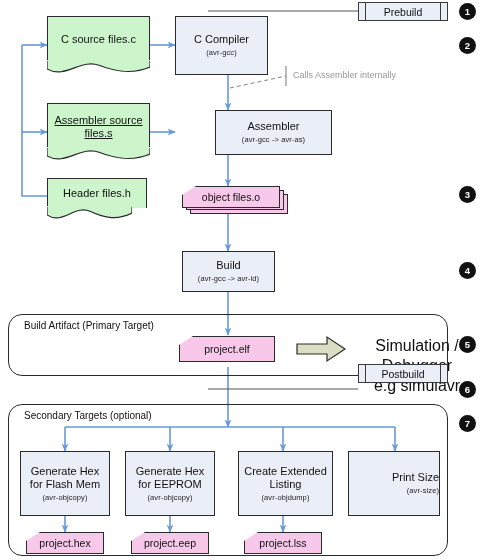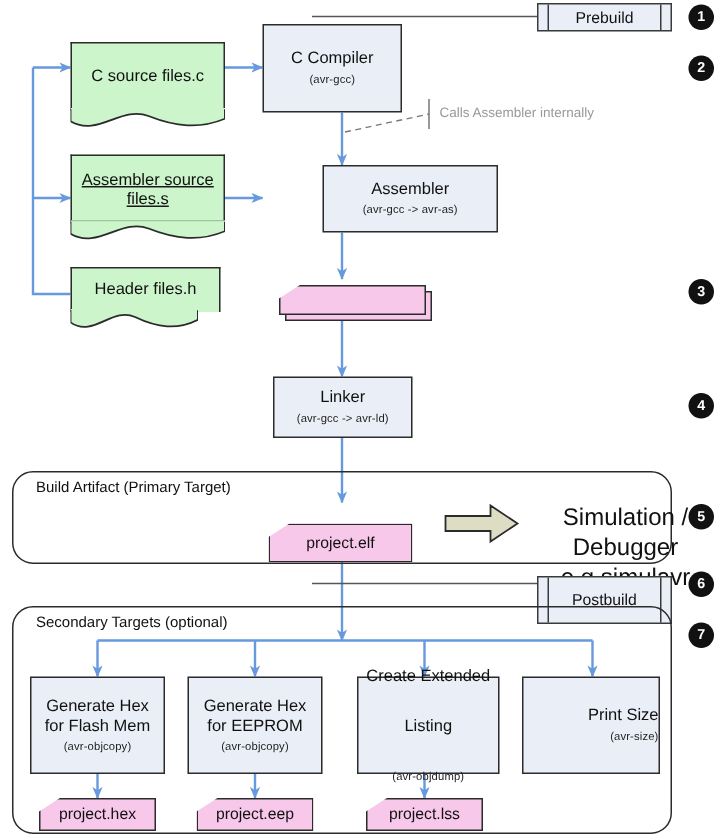--- a/index.html
+++ b/index.html
@@ -110,21 +110,21 @@
 
     <path d="M297,344 L327,344 L327,337 L345,349 L327,361 L327,354 L297,354 Z" fill="#ddddc4" stroke="#2b2b2b" stroke-width="1.2"></path>
   </svg>
 
   <div class="pdp" style="left:358px;top:2px;width:90px;height:19px;">
     <span class="bar" style="left:6px;"></span>
     <span class="bar" style="right:6px;"></span>
     <span class="t">Prebuild</span>
   </div>
 
-  <div style="position:absolute;left:47px;top:16px;width:103px;height:62px;margin-top:12px;">
+  <div style="position:absolute;left:47px;top:16px;width:103px;height:62px;">
     <div class="node doc" style="left:0;top:0;width:103px;height:46px;">
       <span class="t">C source files.c</span>
     </div>
     <svg class="docwave" style="top:44px;" viewBox="0 0 103 18" preserveAspectRatio="none">
       <path d="M0,0 L0,10 C18,22 34,-2 52,6 C70,14 86,16 103,8 L103,0 Z" fill="#ccf5cc" stroke="#2b2b2b" stroke-width="1.3"></path>
       <path d="M0,0 L103,0" stroke="#ccf5cc" stroke-width="2"></path>
     </svg>
   </div>
 
   <div class="node proc" style="left:175px;top:16px;width:93px;height:59px;">
@@ -156,41 +156,44 @@
     </div>
     <svg class="docwave" style="top:28px;" viewBox="0 0 85 18" preserveAspectRatio="none">
       <path d="M0,0 L0,10 C15,22 28,-2 43,6 C58,14 71,16 85,8 L85,0 Z" fill="#ccf5cc" stroke="#2b2b2b" stroke-width="1.3"></path>
       <path d="M0,0 L85,0" stroke="#ccf5cc" stroke-width="2"></path>
     </svg>
   </div>
 
   <div style="position:absolute;left:182px;top:186px;width:110px;height:28px;">
     <div class="node data" style="position:absolute;left:8px;top:8px;width:98px;height:20px;"></div>
     <div class="node data" style="position:absolute;left:4px;top:4px;width:98px;height:20px;"></div>
+    <div class="node data" style="position:absolute;left:0;top:0;width:98px;height:22px;">
+      <span class="t">object files.o</span>
+    </div>
   </div>
 
   <div class="node proc" style="left:182px;top:251px;width:93px;height:41px;">
-    <span class="t">Linker</span>
+    <span class="t">Build</span>
     <span class="s">(avr-gcc -&gt; avr-ld)</span>
   </div>
 
   <div class="group" style="left:8px;top:314px;width:440px;height:62px;">
     <span class="glabel">Build Artifact (Primary Target)</span>
   </div>
 
-  <div class="node data" style="left:179px;top:336px;width:96px;height:26px;margin-top:13px;">
+  <div class="node data" style="left:179px;top:336px;width:96px;height:26px;">
     <span class="t">project.elf</span>
   </div>
 
   <div class="sidetext" style="left:334px;top:336px;width:112px;">
     <span>Simulation / Debugger</span><br>
     <span>e.g simulavr</span>
   </div>
 
-  <div class="pdp" style="left:358px;top:384px;width:90px;height:32px;">
+  <div class="pdp" style="left:358px;top:364px;width:90px;height:19px;">
     <span class="bar" style="left:6px;"></span>
     <span class="bar" style="right:6px;"></span>
     <span class="t">Postbuild</span>
   </div>
 
   <div class="group" style="left:8px;top:404px;width:440px;height:152px;">
     <span class="glabel">Secondary Targets (optional)</span>
   </div>
 
   <div class="node proc" style="left:20px;top:451px;width:90px;height:65px;">
@@ -198,21 +201,21 @@
     <span class="t">for Flash Mem</span>
     <span class="s">(avr-objcopy)</span>
   </div>
 
   <div class="node proc" style="left:125px;top:451px;width:90px;height:65px;">
     <span class="t">Generate Hex</span>
     <span class="t">for EEPROM</span>
     <span class="s">(avr-objcopy)</span>
   </div>
 
-  <div class="node proc" style="left:238px;top:451px;width:95px;height:65px;gap:20px;">
+  <div class="node proc" style="left:238px;top:451px;width:95px;height:65px;">
     <span class="t">Create Extended</span>
     <span class="t">Listing</span>
     <span class="s">(avr-objdump)</span>
   </div>
 
   <div class="node proc" style="left:348px;top:451px;width:92px;height:65px;align-items:flex-end;">
     <span class="t">Print Size</span>
     <span class="s">(avr-size)</span>
   </div>
 

